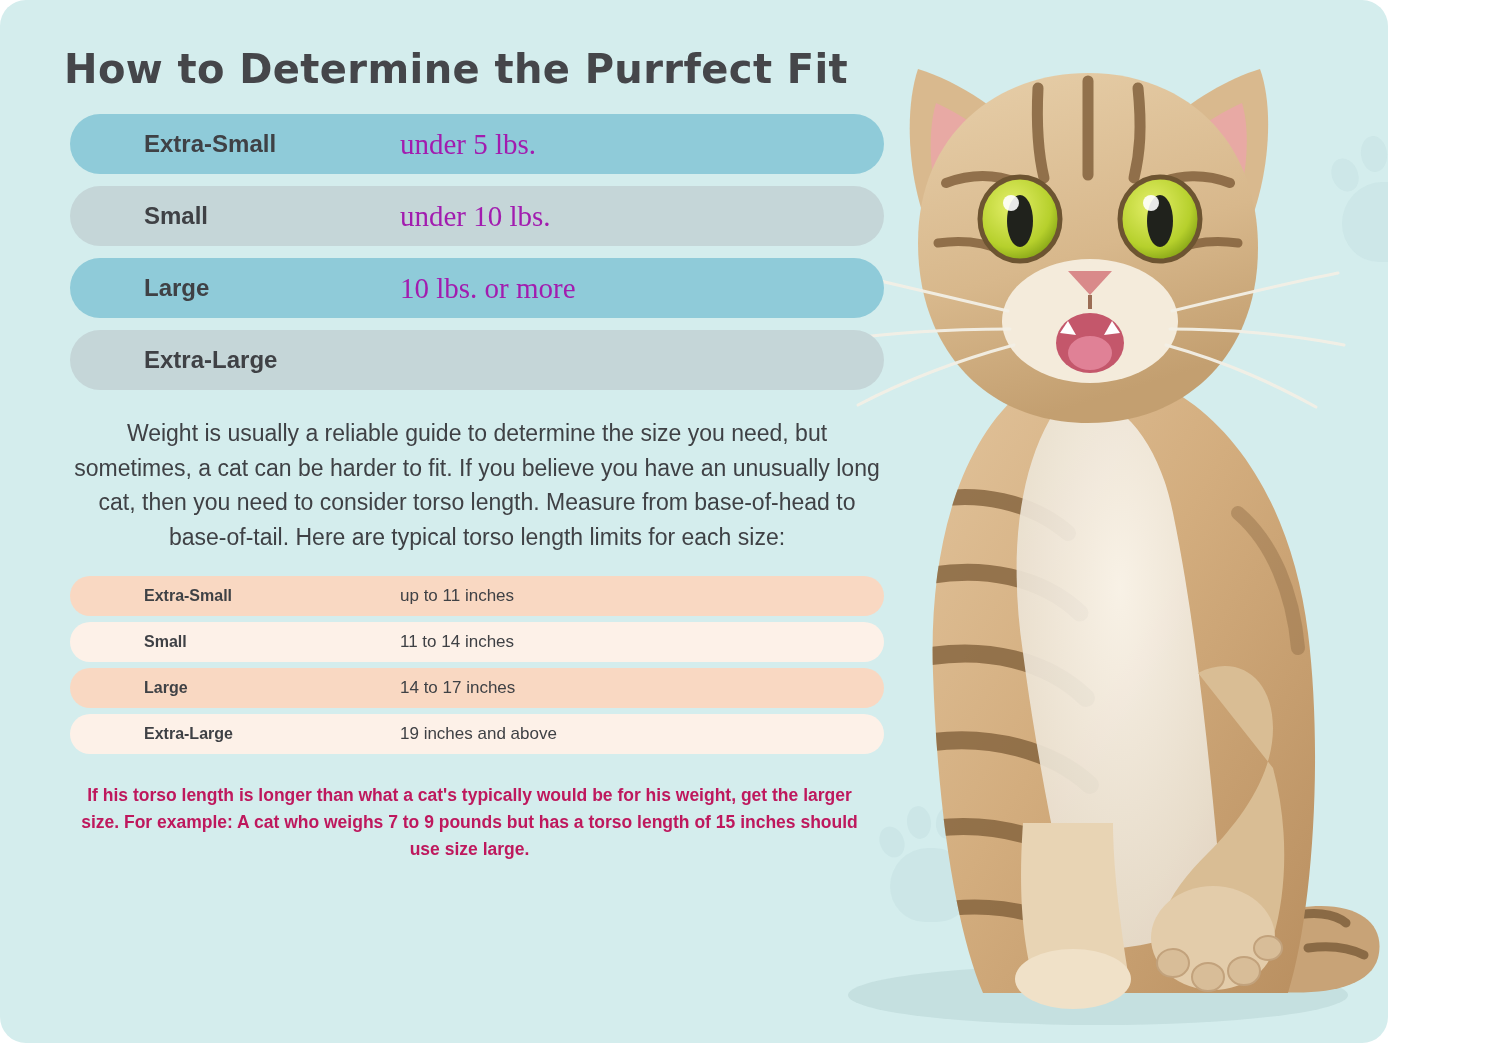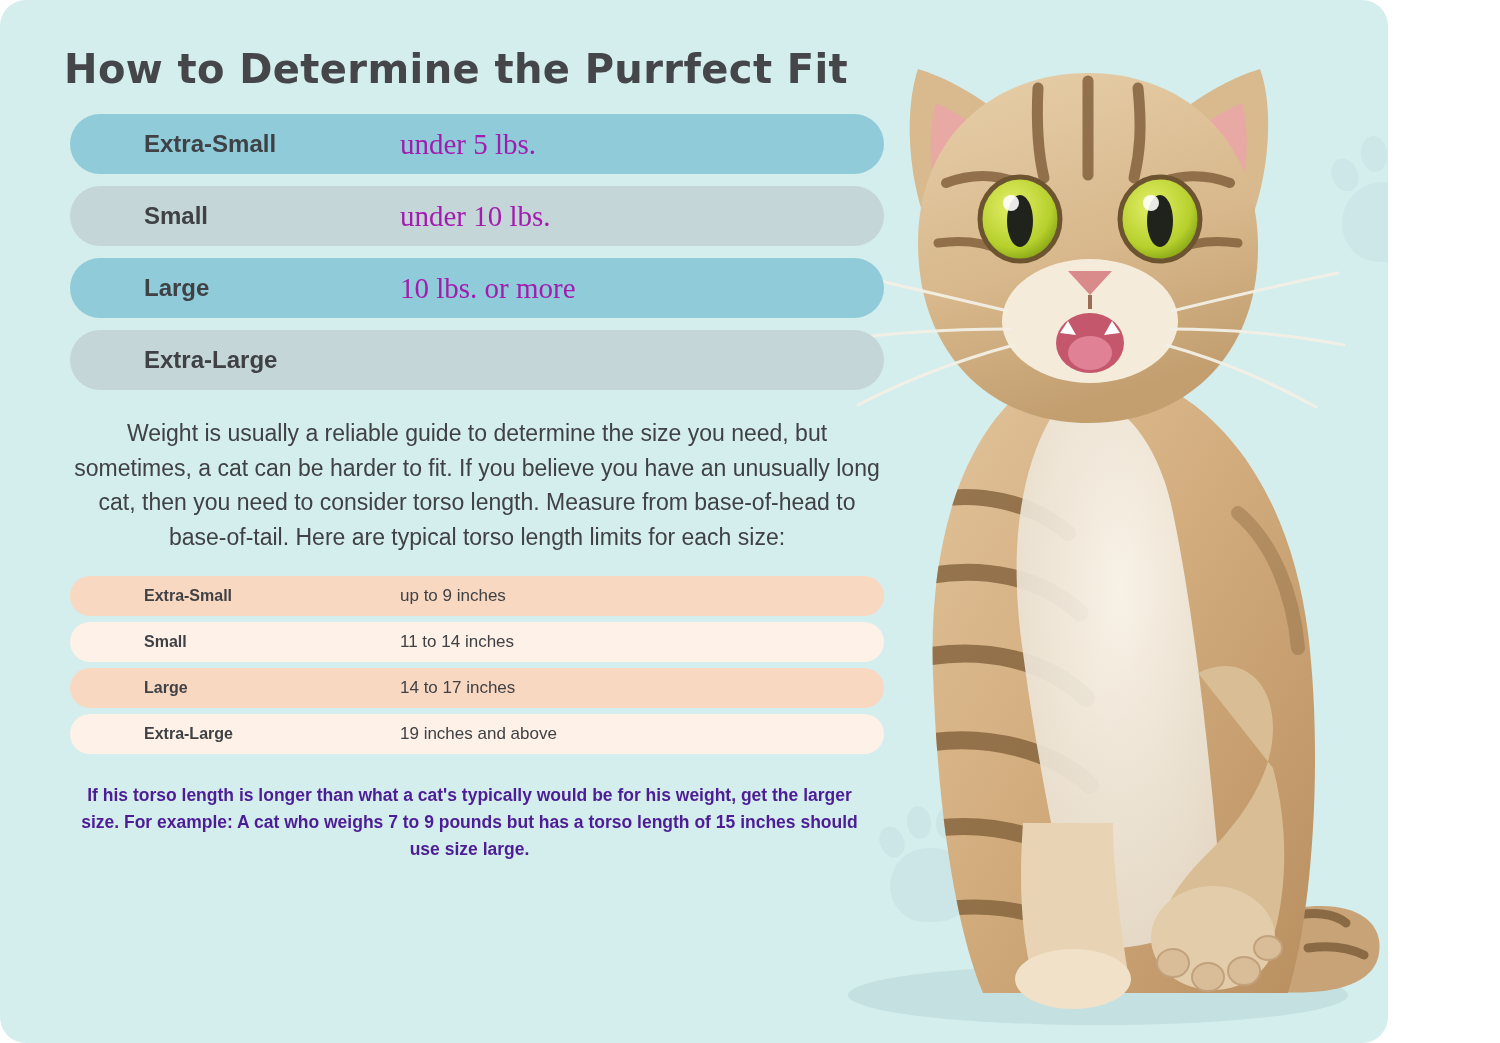--- a/index.html
+++ b/index.html
@@ -133,21 +133,21 @@
     color: #3f4145;
   }
   .trow .value {
     font-size: 17px;
     color: #3f4145;
   }
   .footer-note {
     font-size: 17.5px;
     line-height: 1.55;
     font-weight: bold;
-    color: #4c1d95;
+    color: #be185d;
     text-align: center;
     margin: 28px 23px 0 8px;
   }
 
   
   .cat-wrap {
     position: absolute;
     right: 0;
     bottom: 0;
     width: 620px;
@@ -319,21 +319,21 @@
         <div class="row band-b">
           <span class="label">Extra-Large</span>
         </div>
       </div>
 
       <p class="mid-note">Weight is usually a reliable guide to determine the size you need, but sometimes, a cat can be harder to fit. If you believe you have an unusually long cat, then you need to consider torso length. Measure from base-of-head to base-of-tail. Here are typical torso length limits for each size:</p>
 
       <div class="torso-table">
         <div class="trow band-a">
           <span class="label">Extra-Small</span>
-          <span class="value">up to 9 inches</span>
+          <span class="value">up to 11 inches</span>
         </div>
         <div class="trow band-b">
           <span class="label">Small</span>
           <span class="value">11 to 14 inches</span>
         </div>
         <div class="trow band-a">
           <span class="label">Large</span>
           <span class="value">14 to 17 inches</span>
         </div>
         <div class="trow band-b">

